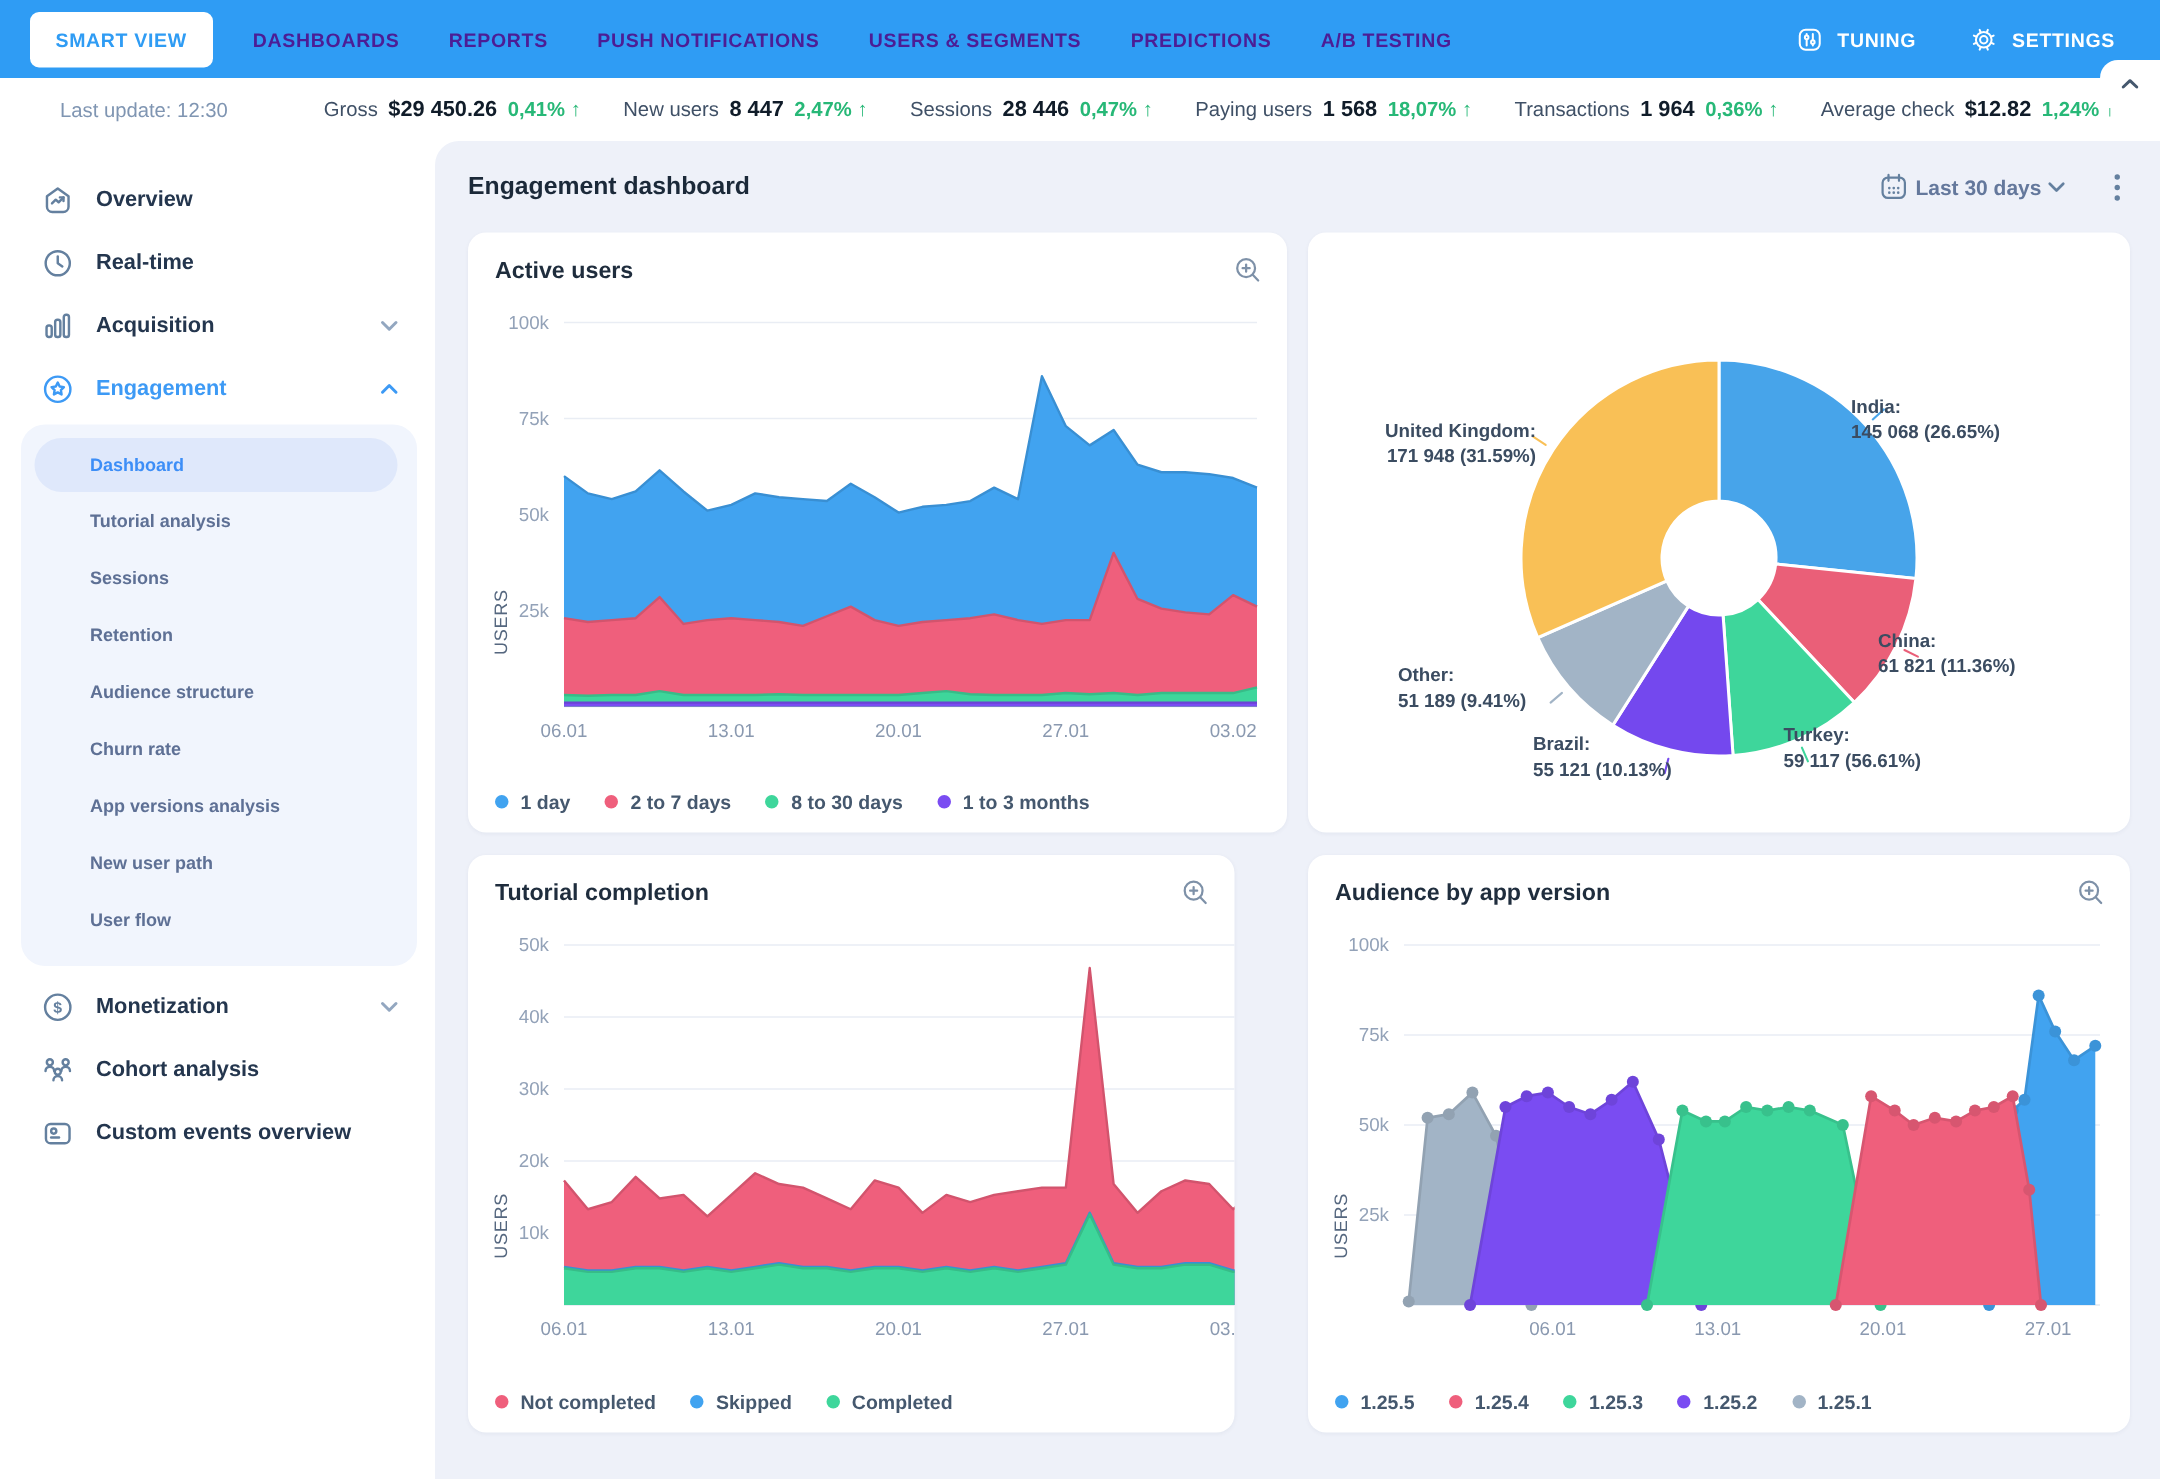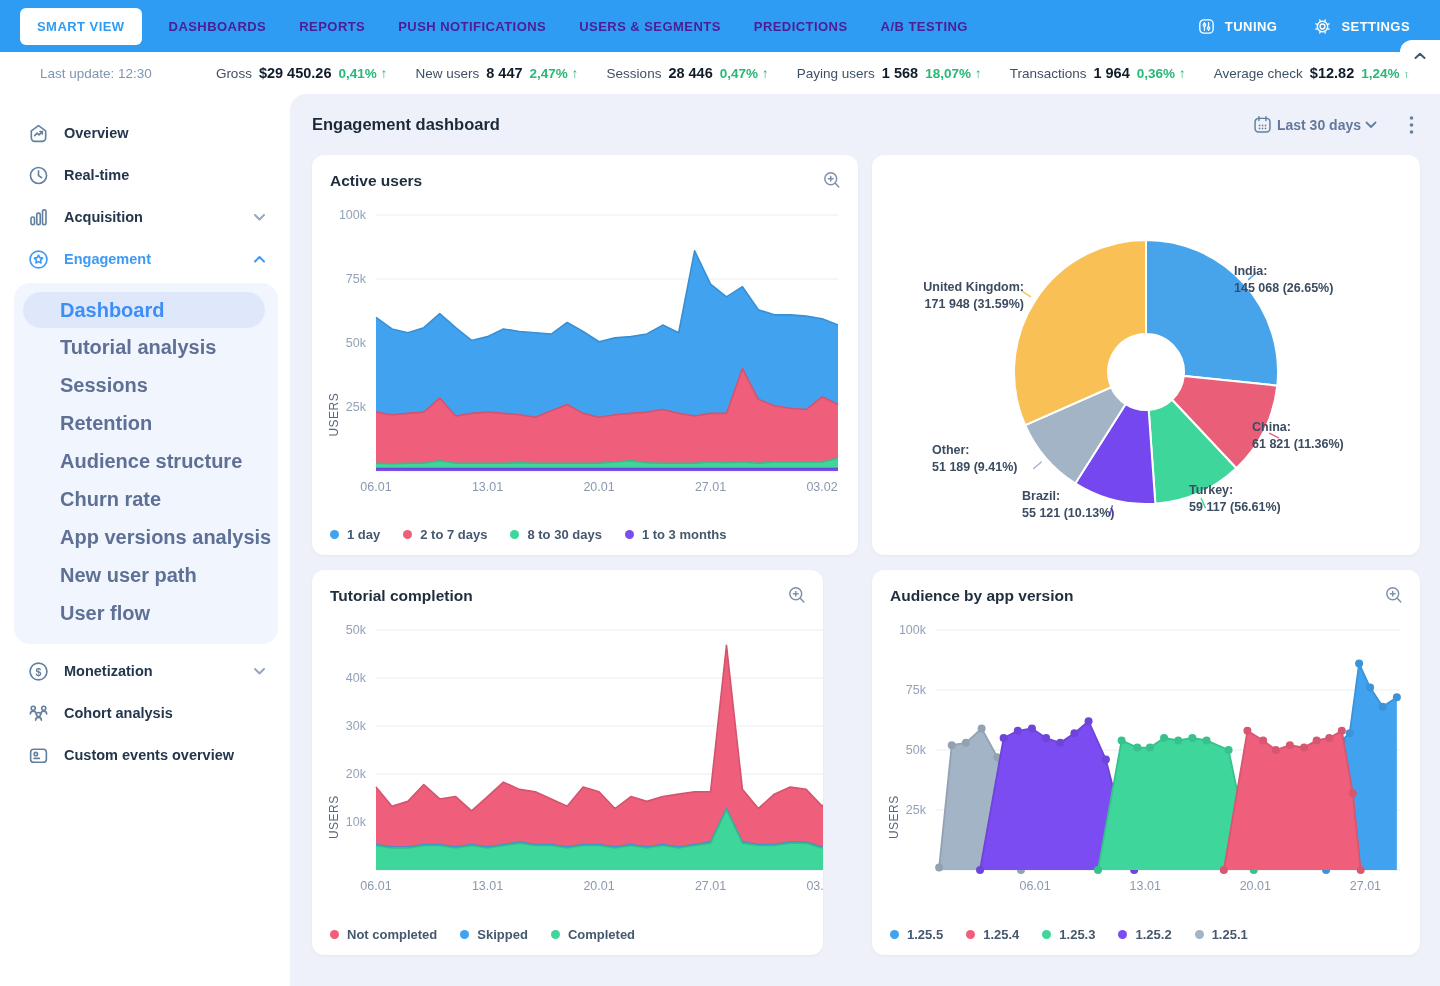--- a/index.html
+++ b/index.html
@@ -25,21 +25,21 @@
   .stat .lbl{color:#3f5066;}
   .stat .val{font-weight:700;color:#101c29;font-size:14.5px;}
   .stat .chg{color:#27b877;font-weight:700;}
   
   .sidebar{position:absolute;top:94px;left:0;width:290px;bottom:0;background:#fff;box-sizing:border-box;padding-top:18px;z-index:2;}
   .side-item{height:42px;display:flex;align-items:center;padding:0 24px 0 27px;cursor:pointer;color:#24364e;font-size:14.5px;font-weight:600;}
   .side-item .ic{width:23px;height:23px;margin-right:14px;flex:0 0 auto;}
   .side-item .chev{margin-left:auto;}
   .side-item.active{color:#3d9af5;}
   .submenu{margin:3px 12px 6px 14px;background:#f1f5fd;border-radius:16px;padding:9px 0 12px 0;}
-  .sub-item{height:38px;display:flex;align-items:center;padding-left:46px;color:#5e7095;font-size:20px;font-weight:600;cursor:pointer;}
+  .sub-item{height:38px;display:flex;align-items:center;padding-left:46px;color:#5e7095;font-size:12px;font-weight:600;cursor:pointer;}
   .sub-item.active{background:#dfe8fb;border-radius:19px;margin:0 13px 0 9px;padding-left:37px;color:#3d8ef7;height:36px;}
   
   .content{position:absolute;top:94px;left:290px;right:0;bottom:0;background:#eef1f9;border-radius:16px 0 0 0;z-index:3;}
   .content-head{height:61px;display:flex;align-items:center;padding:0 22px 0 22px;}
   .page-title{font-size:16.5px;font-weight:700;color:#1b2939;}
   .head-ctrls{margin-left:auto;display:flex;align-items:center;gap:10px;}
   .date-ctrl{display:flex;align-items:center;gap:4px;color:#64789c;font-size:14px;font-weight:600;cursor:pointer;}
   .kebab{margin-left:18px;cursor:pointer;padding:4px;}
   
   .card{position:absolute;background:#fff;border-radius:12px;box-shadow:0 1px 3px rgba(23,43,77,.05);overflow:hidden;}

